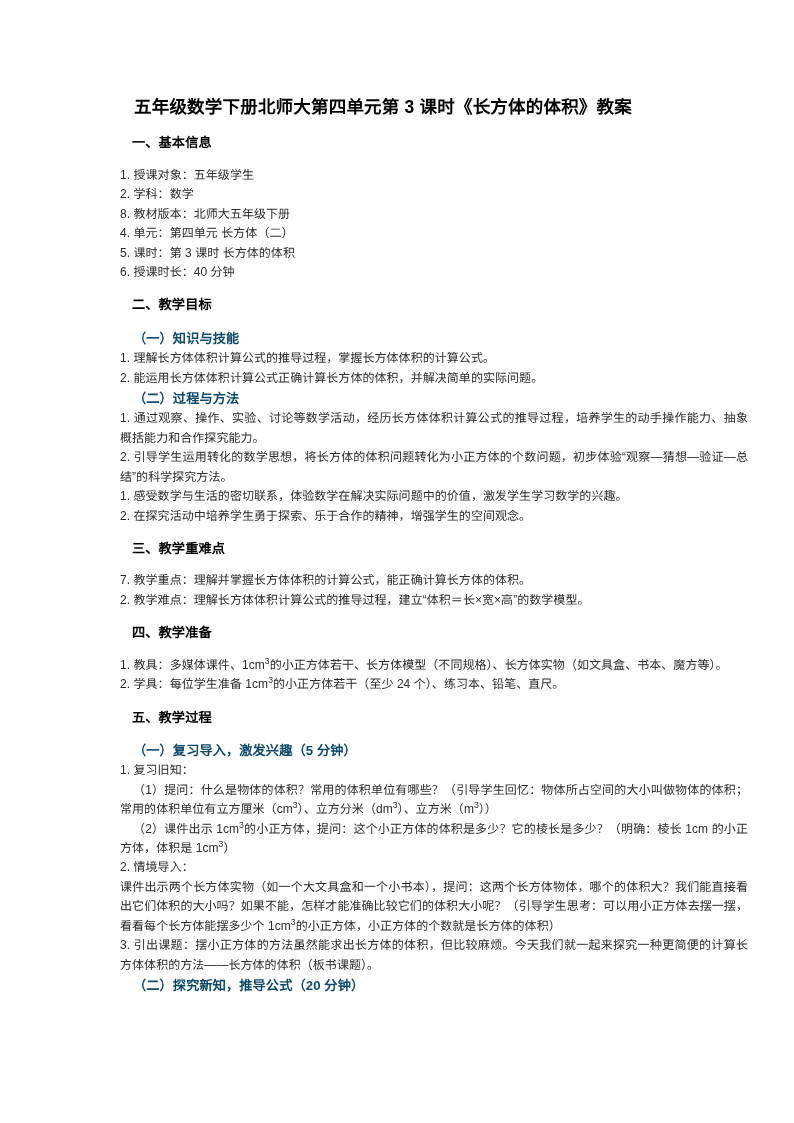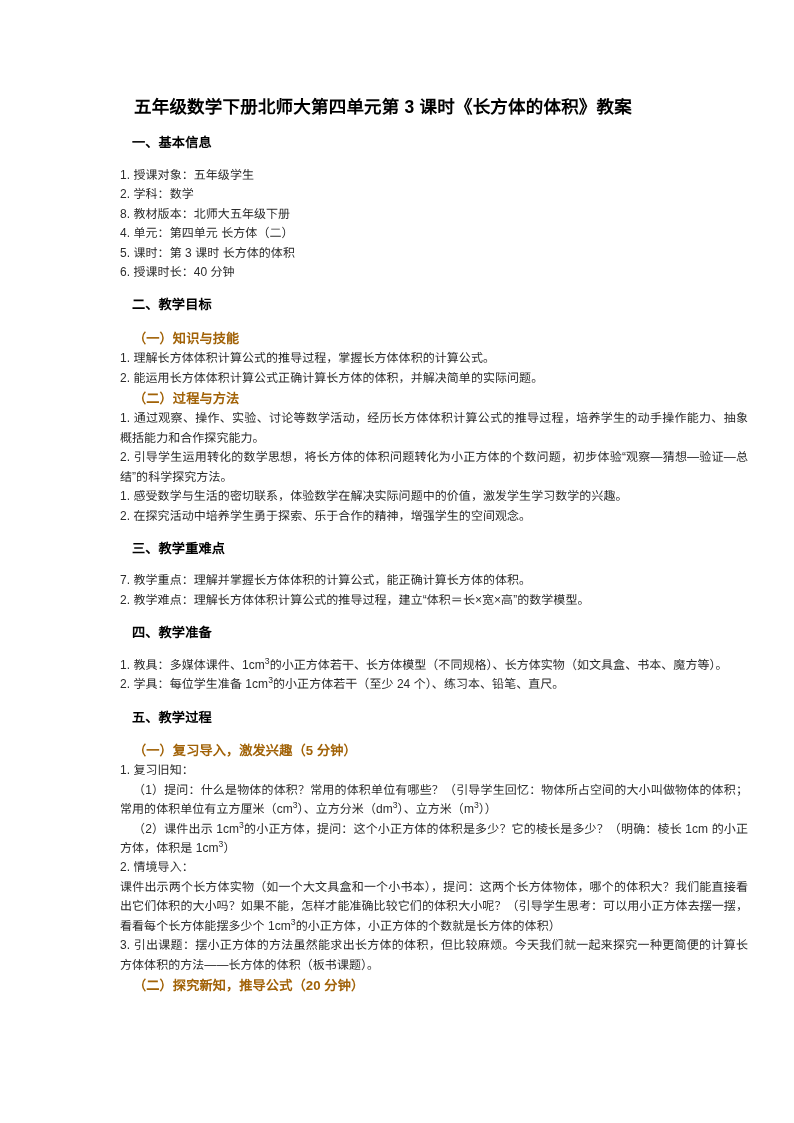--- a/index.html
+++ b/index.html
@@ -39,21 +39,21 @@
     margin: 12px;
     color: #000000;
     letter-spacing: 0.1px;
   }
   .h3 {
     font-size: 13.2px;
     font-weight: bold;
     line-height: 1.62;
     margin: 0;
     padding-left: 13px;
-    color: #a16207;
+    color: #0c4a6e;
     letter-spacing: 0.1px;
   }
   .p {
     font-size: 12px;
     font-weight: normal;
     line-height: 1.62;
     margin: 0;
     color: #2b2b2b;
     text-align: justify;
     text-justify: inter-ideograph;

